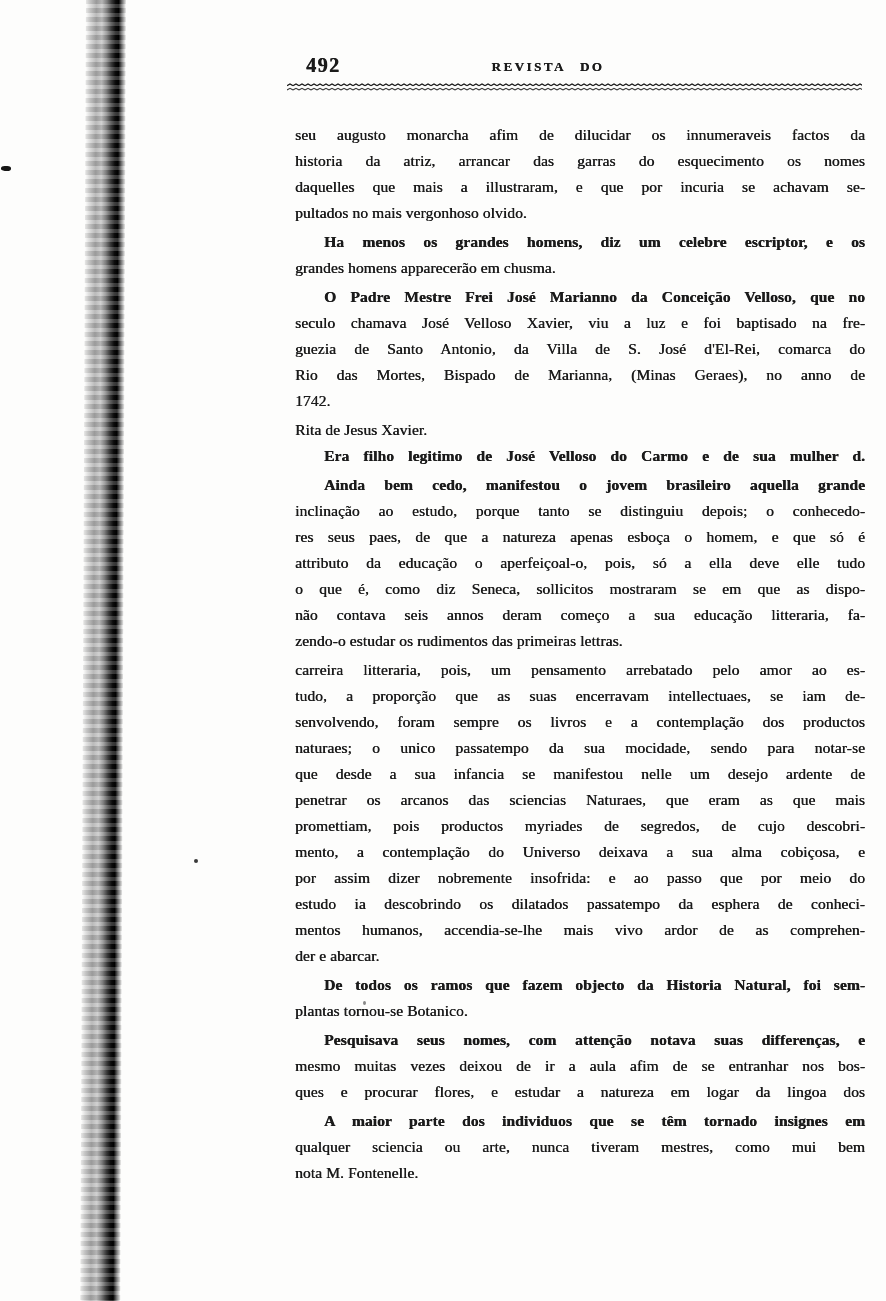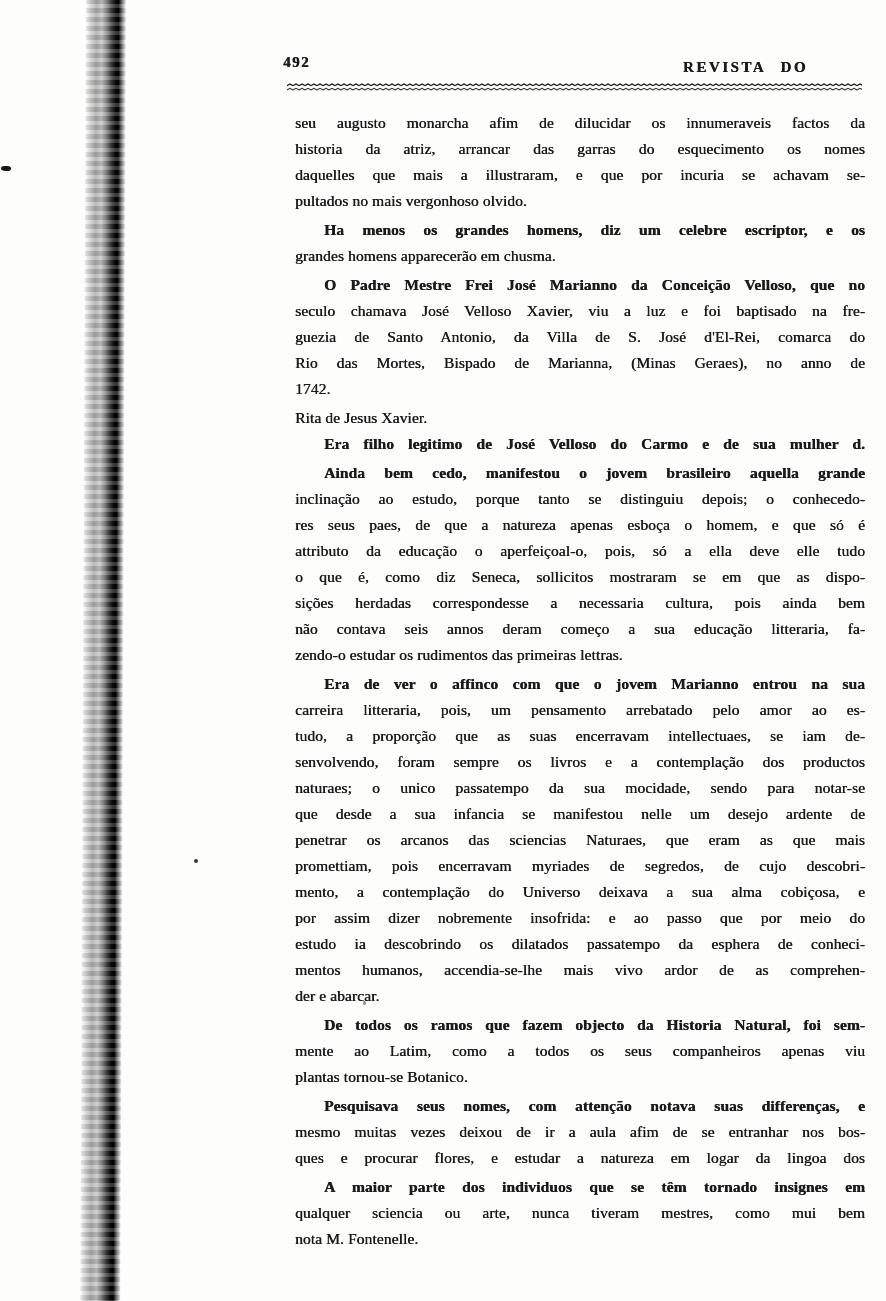--- a/index.html
+++ b/index.html
@@ -24,41 +24,41 @@
         #a9a9a9 26%,
         #c6c6c6 40%,
         #8b8b8b 52%,
         #3e3e3e 64%,
         #0d0d0d 74%,
         #000 82%,
         #777 90%,
         rgba(250,250,250,0) 100%);
   }
   .pagenum{
-    position:absolute;left:283px;top:54px;
-    font-size:15px;font-weight:bold;letter-spacing:1.5px;
+    position:absolute;left:306px;top:54px;
+    font-size:20px;font-weight:bold;letter-spacing:1.5px;
     text-shadow:.4px 0 0 currentColor;
     font-family:Liberation Serif, serif;
   }
   .runtitle{
     position:absolute;left:288px;top:59px;width:520px;
-    text-align:right;font-size:15px;font-weight:bold;
+    text-align:center;font-size:13px;font-weight:bold;
     letter-spacing:2.5px;word-spacing:9px;
     text-shadow:.3px 0 0 currentColor;
   }
   .headrule{position:absolute;left:287px;top:83px;}
   .textblock{
     position:absolute;left:295px;top:0;width:570px;
     padding-top:110px;
     font-size:15.5px;line-height:26px;
     letter-spacing:.1px;
     text-shadow:.4px 0 0 currentColor;
   }
   .para{margin:3px 0 0;}
-  .para:first-child{margin-top:0;}
+  .para:first-child{margin-top:12px;}
   .tline{text-align:justify;text-align-last:justify;}
   .tline.last{text-align-last:left;}
   .tline.indent{text-indent:29px;font-weight:bold;}
   
   .speck{position:absolute;background:#161616;}
   .speck-1{left:1px;top:166px;width:10px;height:5px;border-radius:50% 40% 50% 40%;transform:rotate(6deg);}
   .speck-2{left:194px;top:859px;width:4px;height:4px;border-radius:50%;opacity:.85;}
   .speck-3{left:363px;top:1001px;width:3px;height:4px;border-radius:50%;opacity:.5;}
 </style>
 </head>
@@ -108,42 +108,39 @@
       <div class="para">
         <div class="tline last">Rita de Jesus Xavier.</div>
         <div class="tline indent">Era filho legitimo de José Velloso do Carmo e de sua mulher d.</div>
       </div>
       <div class="para">
         <div class="tline indent">Ainda bem cedo, manifestou o jovem brasileiro aquella grande</div>
         <div class="tline">inclinação ao estudo, porque tanto se distinguiu depois; o conhecedo-</div>
         <div class="tline">res seus paes, de que a natureza apenas esboça o homem, e que só é</div>
         <div class="tline">attributo da educação o aperfeiçoal-o, pois, só a ella deve elle tudo</div>
         <div class="tline">o que é, como diz Seneca, sollicitos mostraram se em que as dispo-</div>
-        <div class="tline">sições herdadas correspondesse a necessaria cultura, pois ainda bem</div>
         <div class="tline">não contava seis annos deram começo a sua educação litteraria, fa-</div>
         <div class="tline last">zendo-o estudar os rudimentos das primeiras lettras.</div>
       </div>
       <div class="para">
-        <div class="tline indent">Era de ver o affinco com que o jovem Marianno entrou na sua</div>
         <div class="tline">carreira litteraria, pois, um pensamento arrebatado pelo amor ao es-</div>
         <div class="tline">tudo, a proporção que as suas encerravam intellectuaes, se iam de-</div>
         <div class="tline">senvolvendo, foram sempre os livros e a contemplação dos productos</div>
         <div class="tline">naturaes; o unico passatempo da sua mocidade, sendo para notar-se</div>
         <div class="tline">que desde a sua infancia se manifestou nelle um desejo ardente de</div>
         <div class="tline">penetrar os arcanos das sciencias Naturaes, que eram as que mais</div>
-        <div class="tline">promettiam, pois encerravam myriades de segredos, de cujo descobri-</div>
+        <div class="tline">promettiam, pois productos myriades de segredos, de cujo descobri-</div>
         <div class="tline">mento, a contemplação do Universo deixava a sua alma cobiçosa, e</div>
         <div class="tline">por assim dizer nobremente insofrida: e ao passo que por meio do</div>
         <div class="tline">estudo ia descobrindo os dilatados passatempo da esphera de conheci-</div>
         <div class="tline">mentos humanos, accendia-se-lhe mais vivo ardor de as comprehen-</div>
         <div class="tline last">der e abarcar.</div>
       </div>
       <div class="para">
         <div class="tline indent">De todos os ramos que fazem objecto da Historia Natural, foi sem-</div>
-        <div class="tline">mente ao Latim, como a todos os seus companheiros apenas viu</div>
         <div class="tline last">plantas tornou-se Botanico.</div>
       </div>
       <div class="para">
         <div class="tline indent">Pesquisava seus nomes, com attenção notava suas differenças, e</div>
         <div class="tline">mesmo muitas vezes deixou de ir a aula afim de se entranhar nos bos-</div>
         <div class="tline">ques e procurar flores, e estudar a natureza em logar da lingoa dos</div>
       </div>
       <div class="para">
         <div class="tline indent">A maior parte dos individuos que se têm tornado insignes em</div>
         <div class="tline">qualquer sciencia ou arte, nunca tiveram mestres, como mui bem</div>

